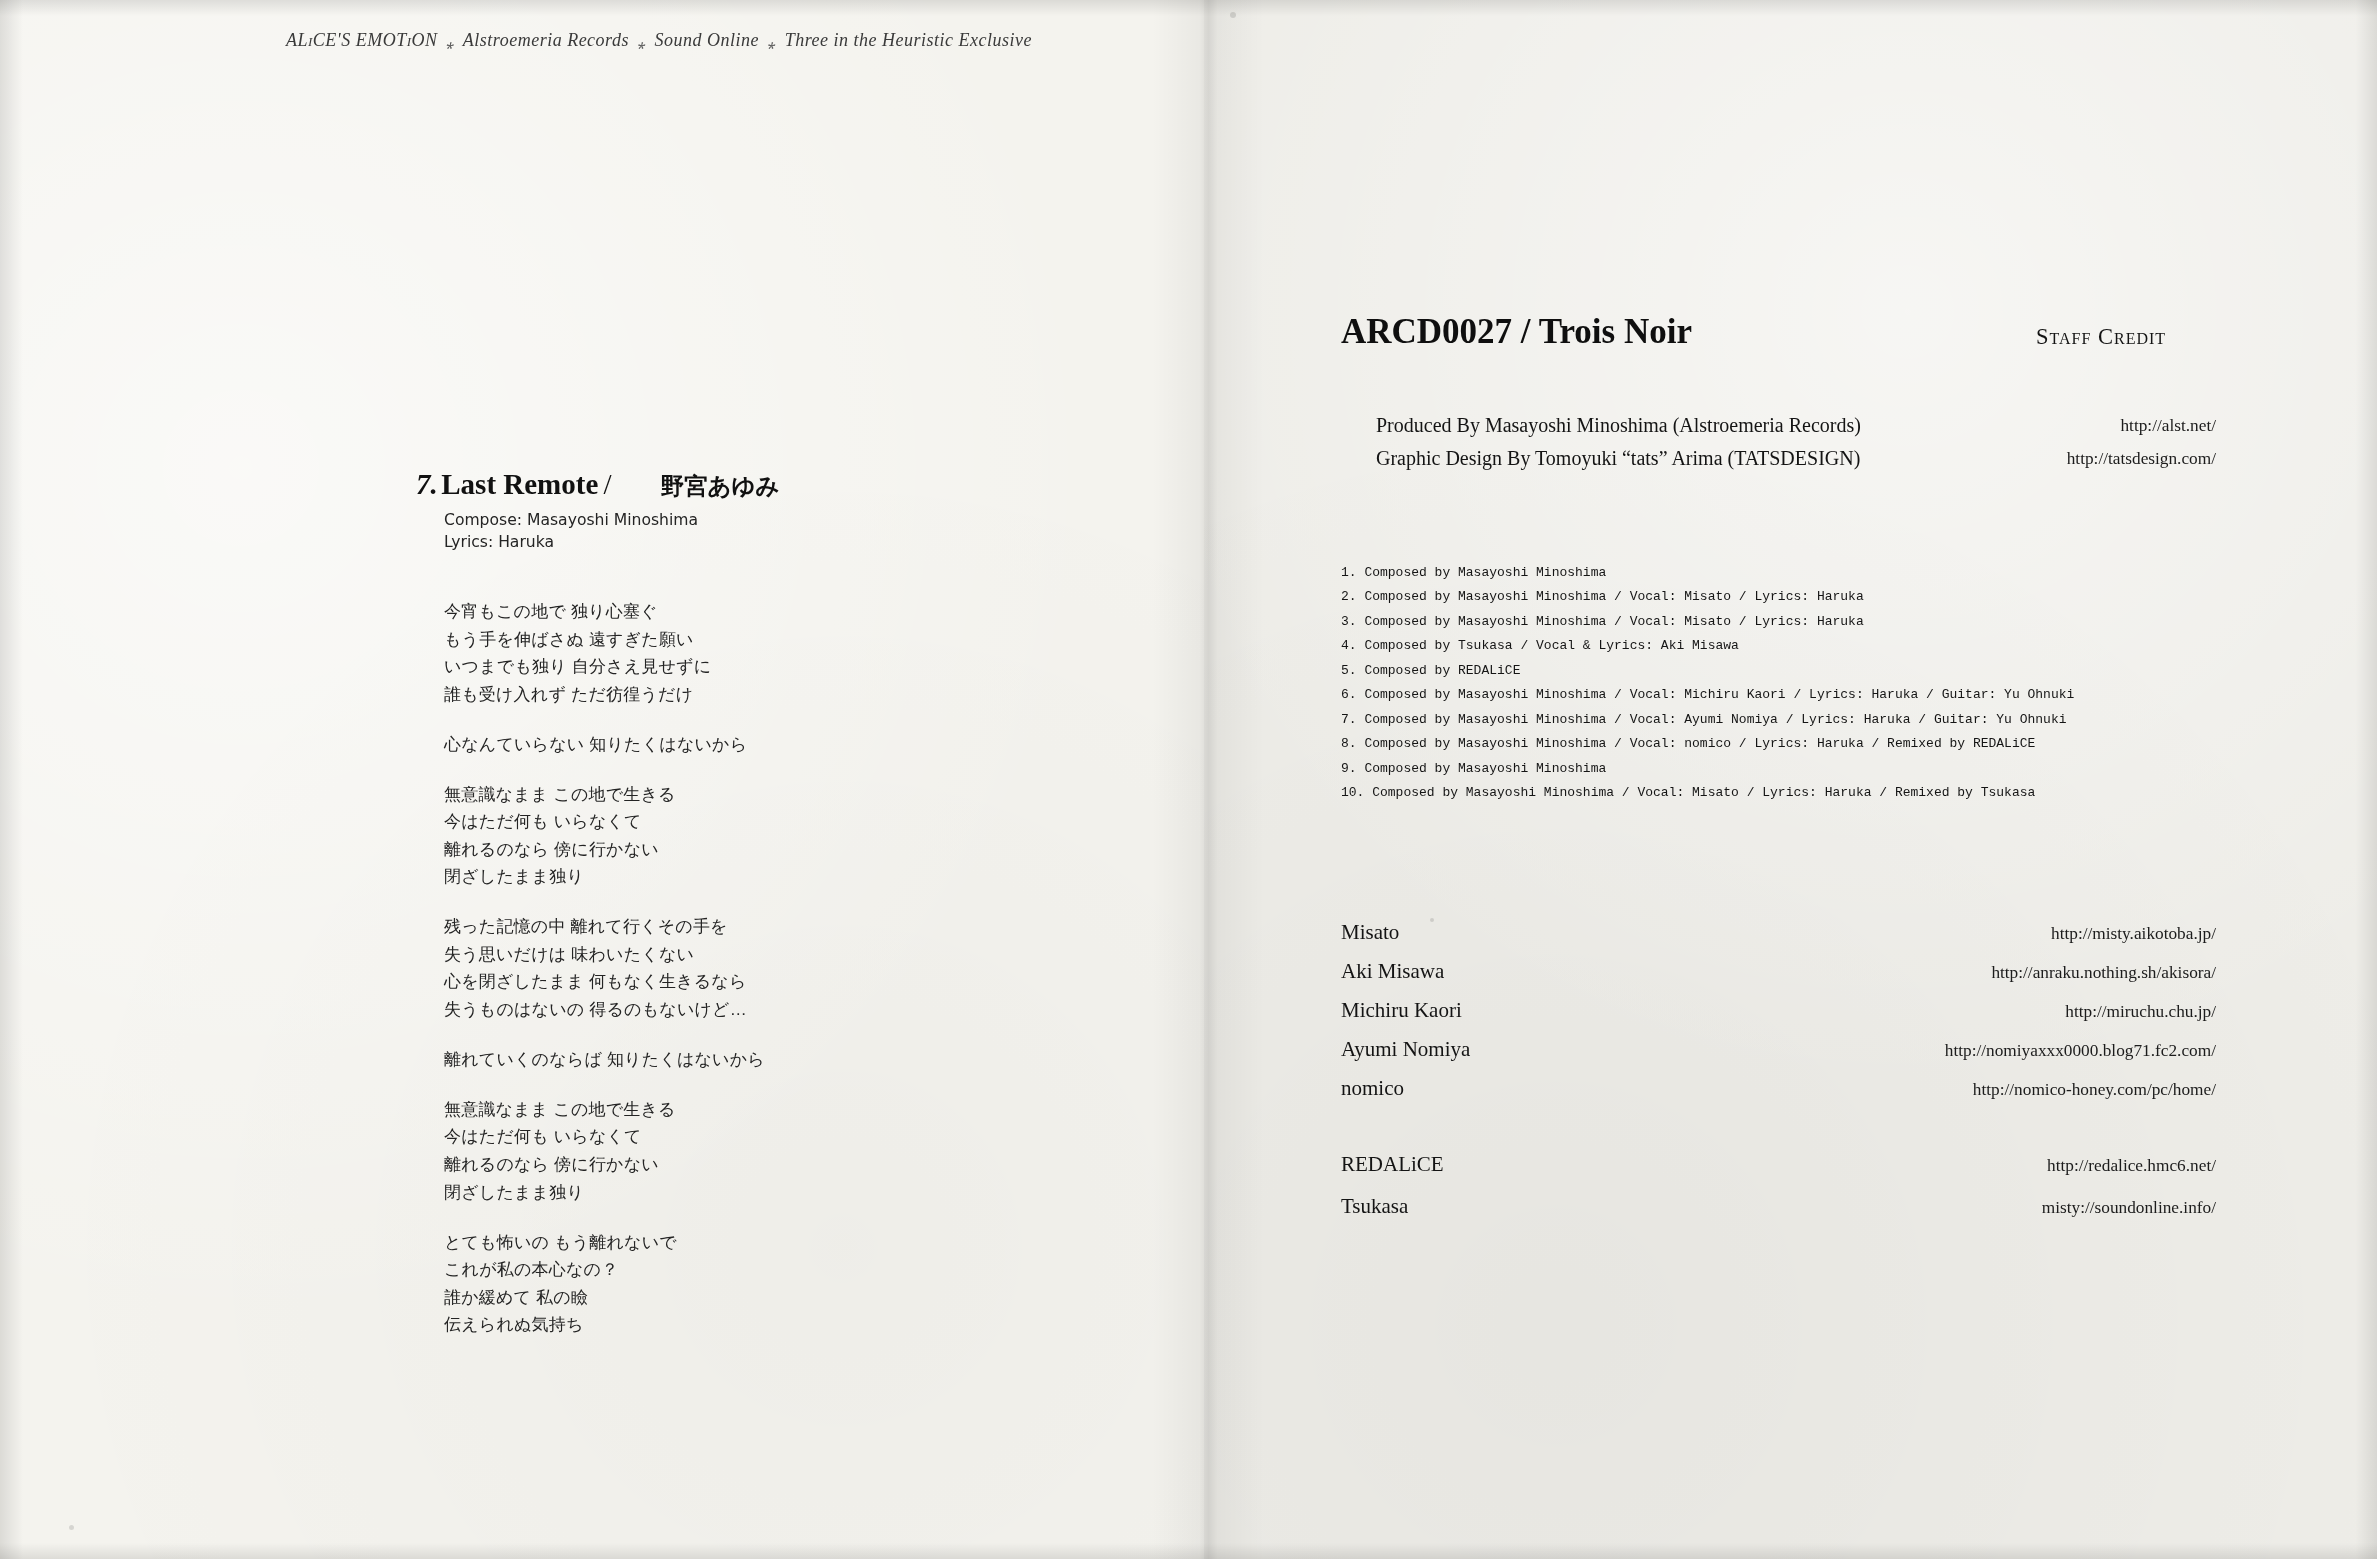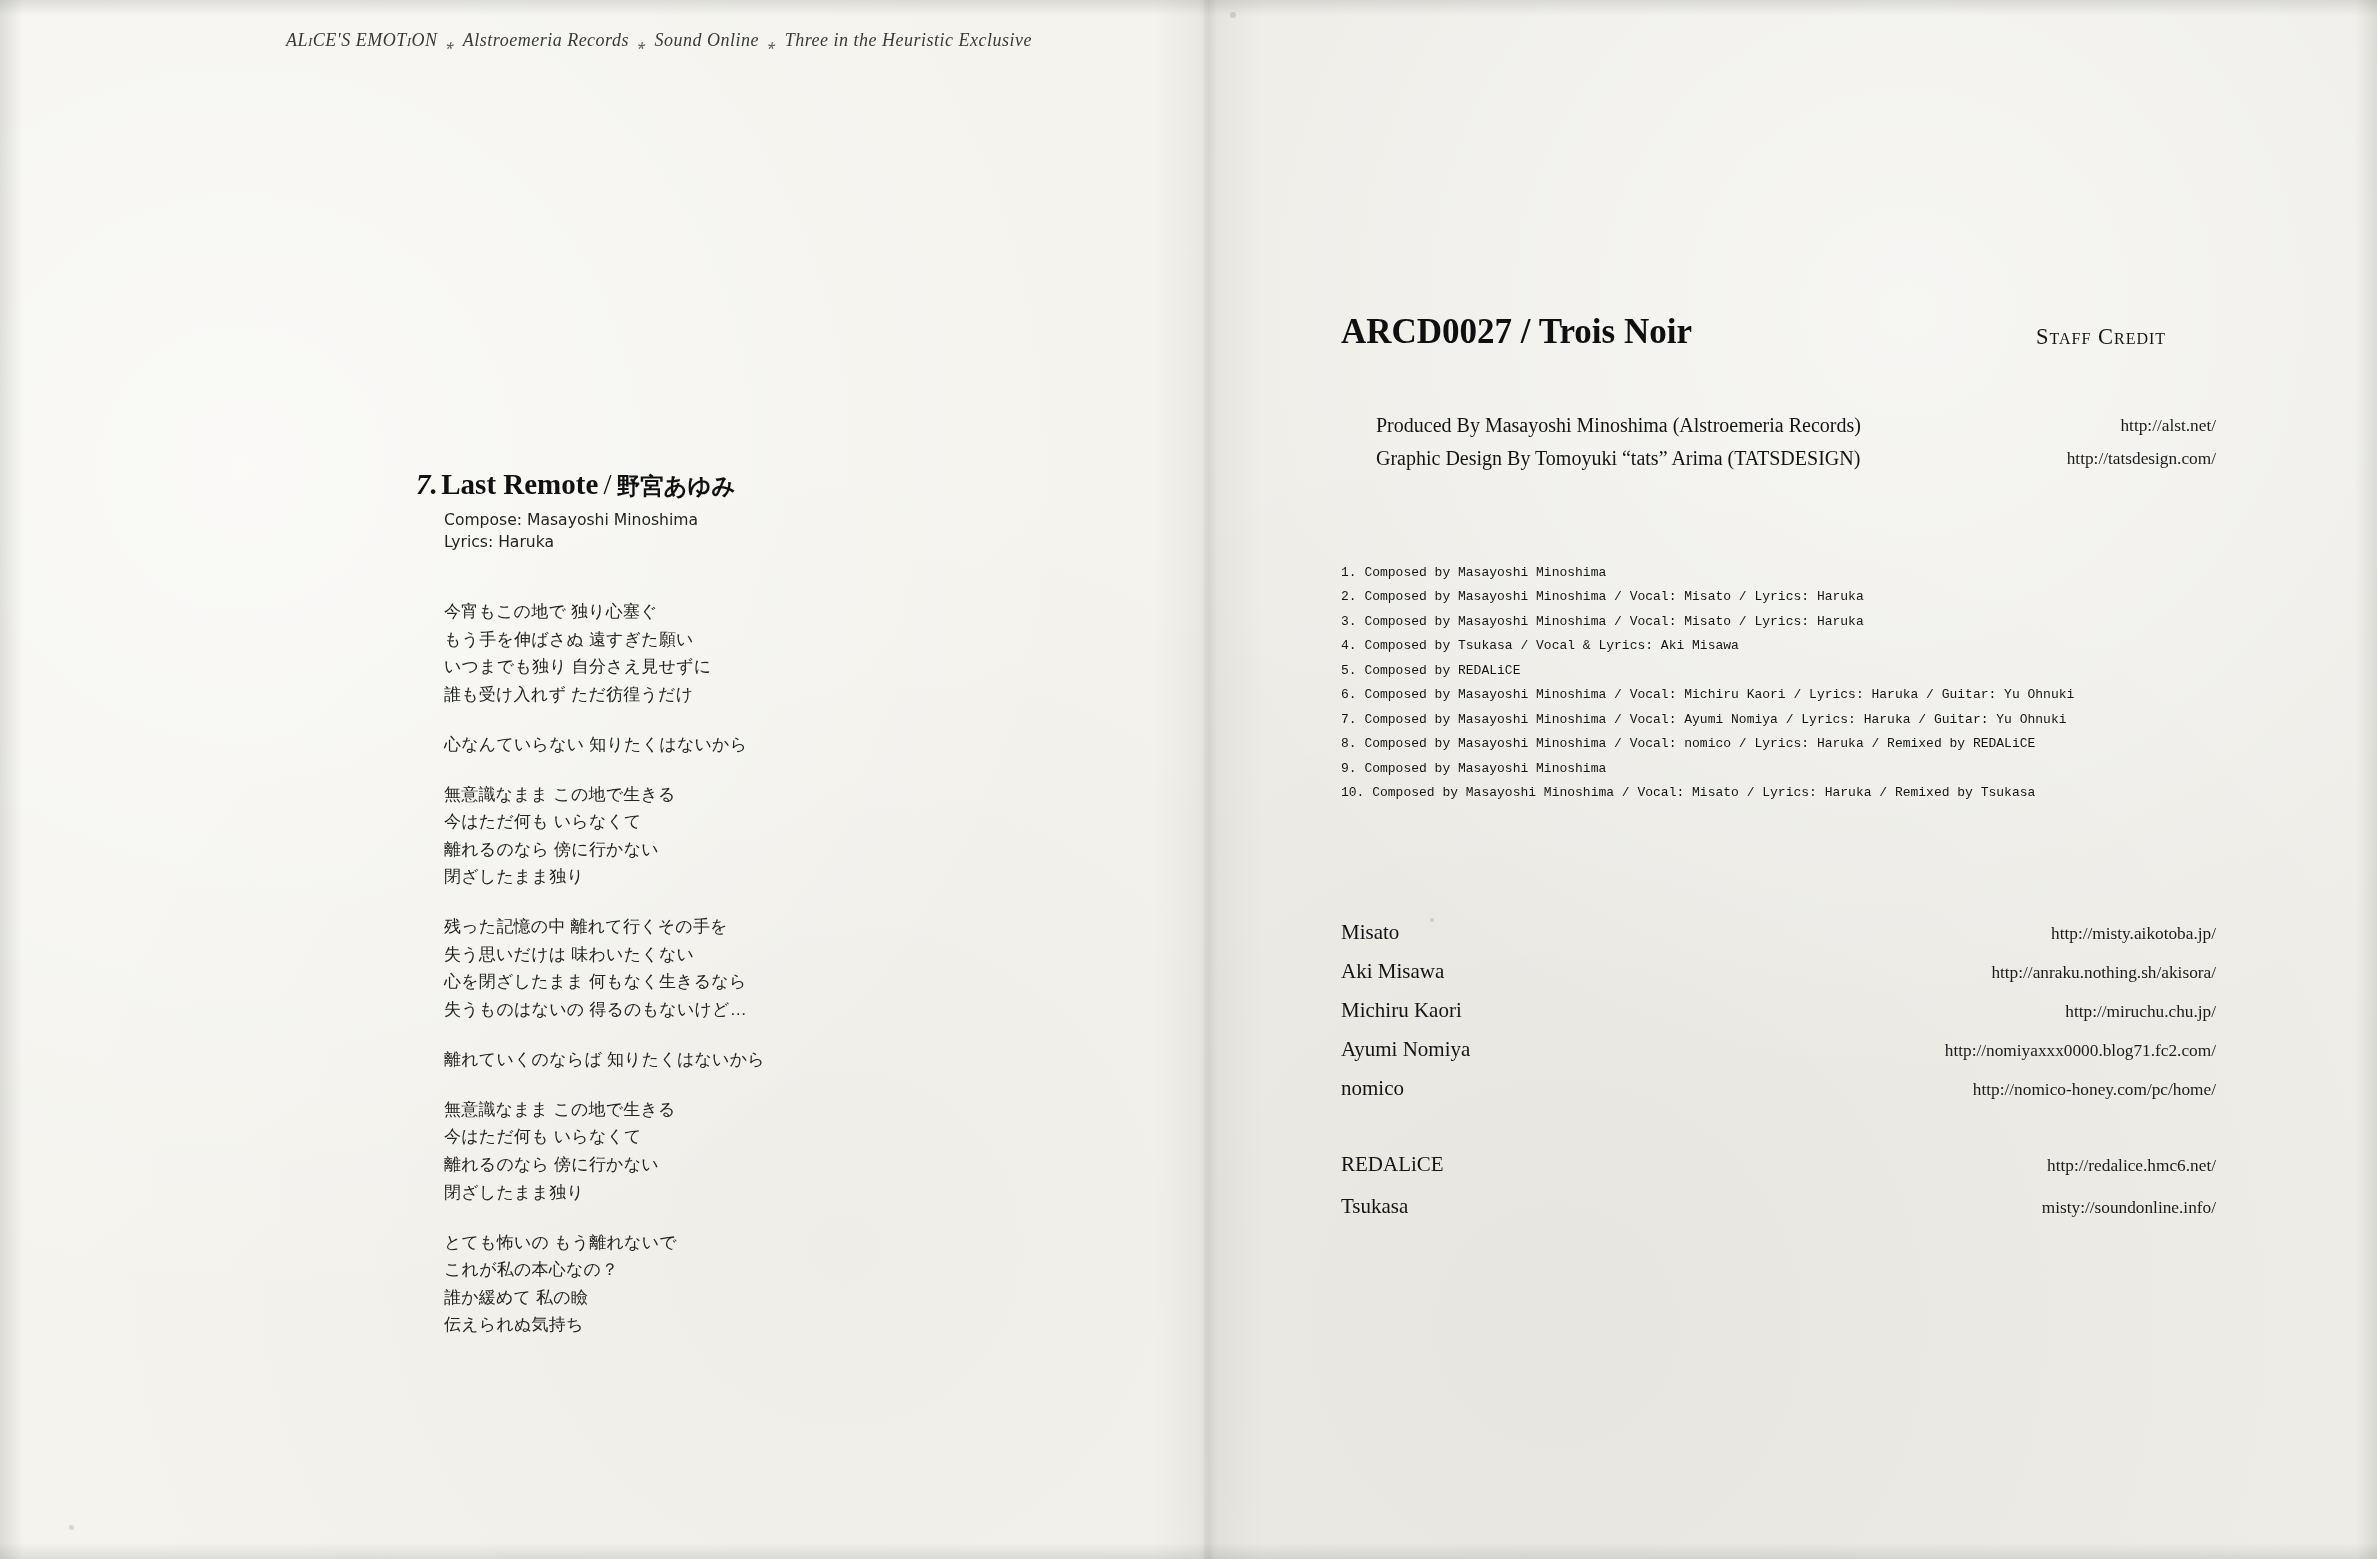--- a/index.html
+++ b/index.html
@@ -117,20 +117,21 @@
     padding-right: 3.5px;
   }
   .track-title .slash {
     font-weight: normal;
     padding: 0 5.2px;
   }
   .track-title .artist {
     font-family: Liberation Sans, sans-serif;
     font-size: 23.4px;
     font-weight: bold;
+    margin-left: 44px;
   }
 
   .credit-block {
     position: absolute;
     left: 444px;
     top: 509px;
     font-family: "DejaVu Sans", sans-serif;
     font-size: 15.6px;
     line-height: 1.42;
     color: #242424;

